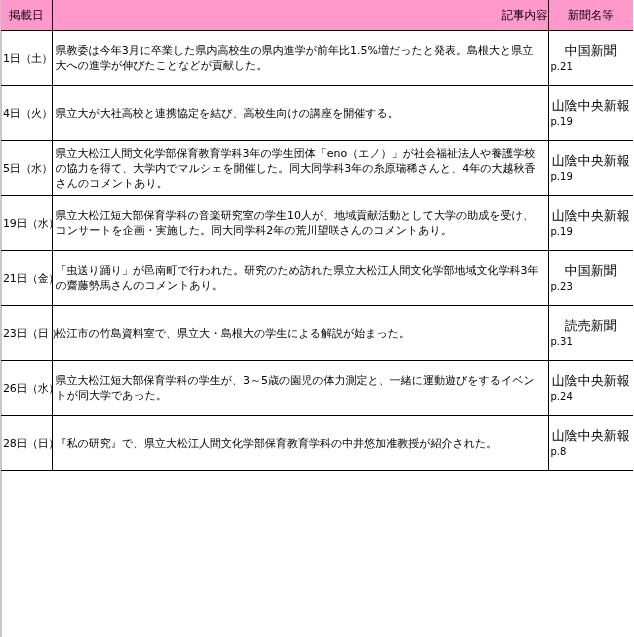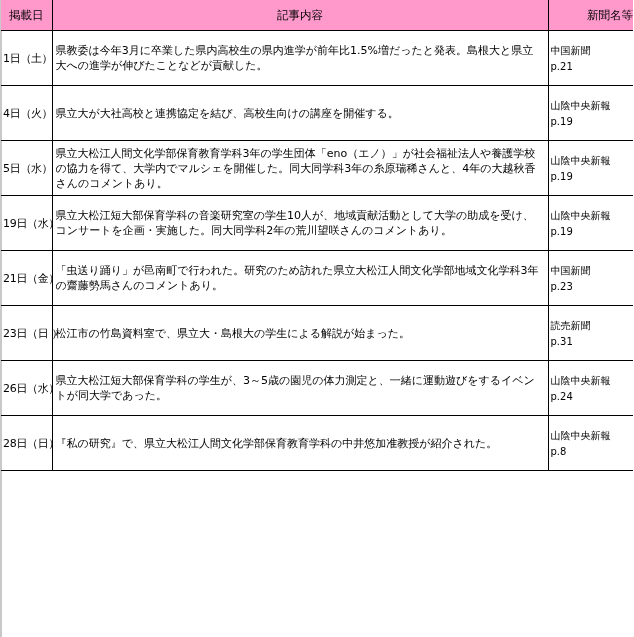--- a/index.html
+++ b/index.html
@@ -5,27 +5,27 @@
   html, body { margin: 0; padding: 0; background: #ffffff; }
   body { width: 634px; height: 637px; overflow: hidden; position: relative;
          font-family: "DejaVu Sans", "Liberation Sans", sans-serif; color: #000; }
   .frame { position: absolute; left: 0; top: 0; width: 634px; height: 637px; }
   .edge-left { position: absolute; left: 0; top: 0; width: 2px; height: 637px; background: #c8c8c8; }
   table { position: absolute; left: 1px; top: 0; border-collapse: collapse; table-layout: fixed; width: 632px; }
   col.c1 { width: 51px; } col.c2 { width: 496px; } col.c3 { width: 85px; }
   th { background: #ff99cc; font-weight: normal; font-size: 11.5px; height: 30px; padding: 0;
        border: 1px solid #000; border-top: none; }
   th.h1 { text-align: center; border-left: none; }
-  th.h2 { text-align: center; }
-  th.h3 { text-align: right; border-right: none; }
+  th.h2 { text-align: right; }
+  th.h3 { text-align: center; border-right: none; }
   td { border: 1px solid #000; font-size: 11px; line-height: 15px; padding: 0 2px; vertical-align: middle; height: 54px; }
   td.date { white-space: nowrap; text-align: right; padding-left: 2px; letter-spacing: -0.3px; border-left: none; }
   td.content { padding-left: 3px; padding-right: 4px; }
   td.paper { border-right: none; padding-left: 2px; }
-  .pname { display: block; font-size: 10px; line-height: 16px; white-space: nowrap; }
+  .pname { display: block; font-size: 13px; line-height: 16px; white-space: nowrap; text-align: center; }
   .ppage { display: block; font-size: 10px; line-height: 15px; }
 </style>
 </head>
 <body>
 
 <div class="frame">
   <div class="edge-left"></div>
   <table>
     <colgroup>
         <col class="c1">

